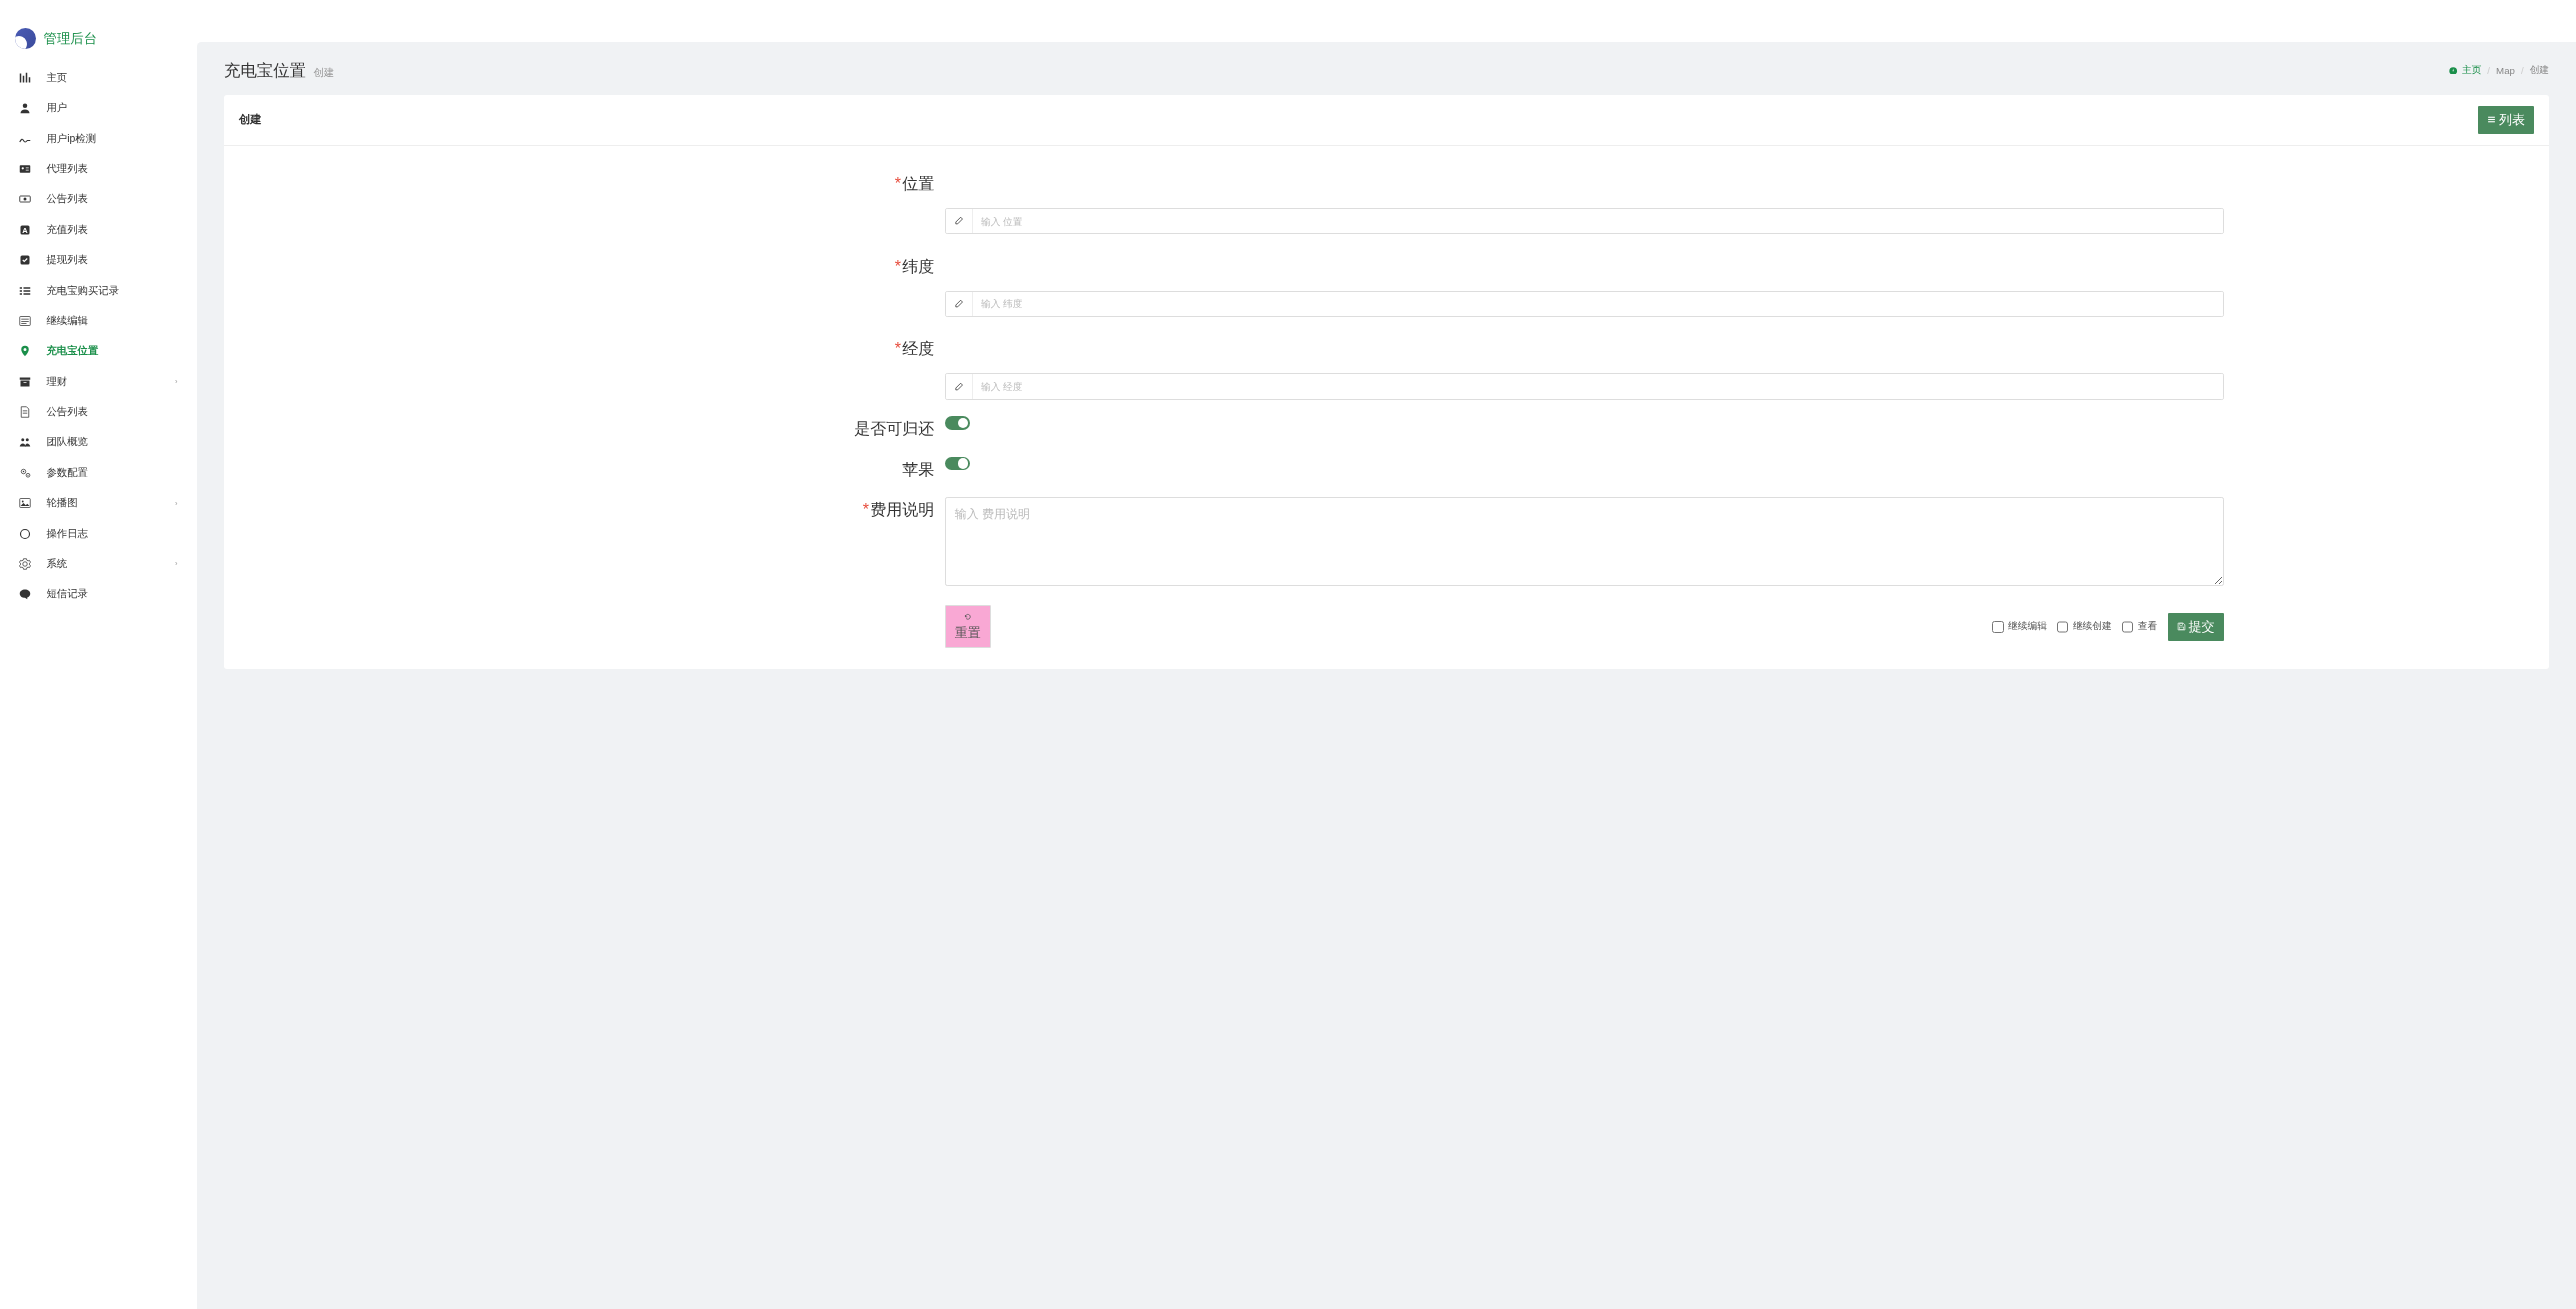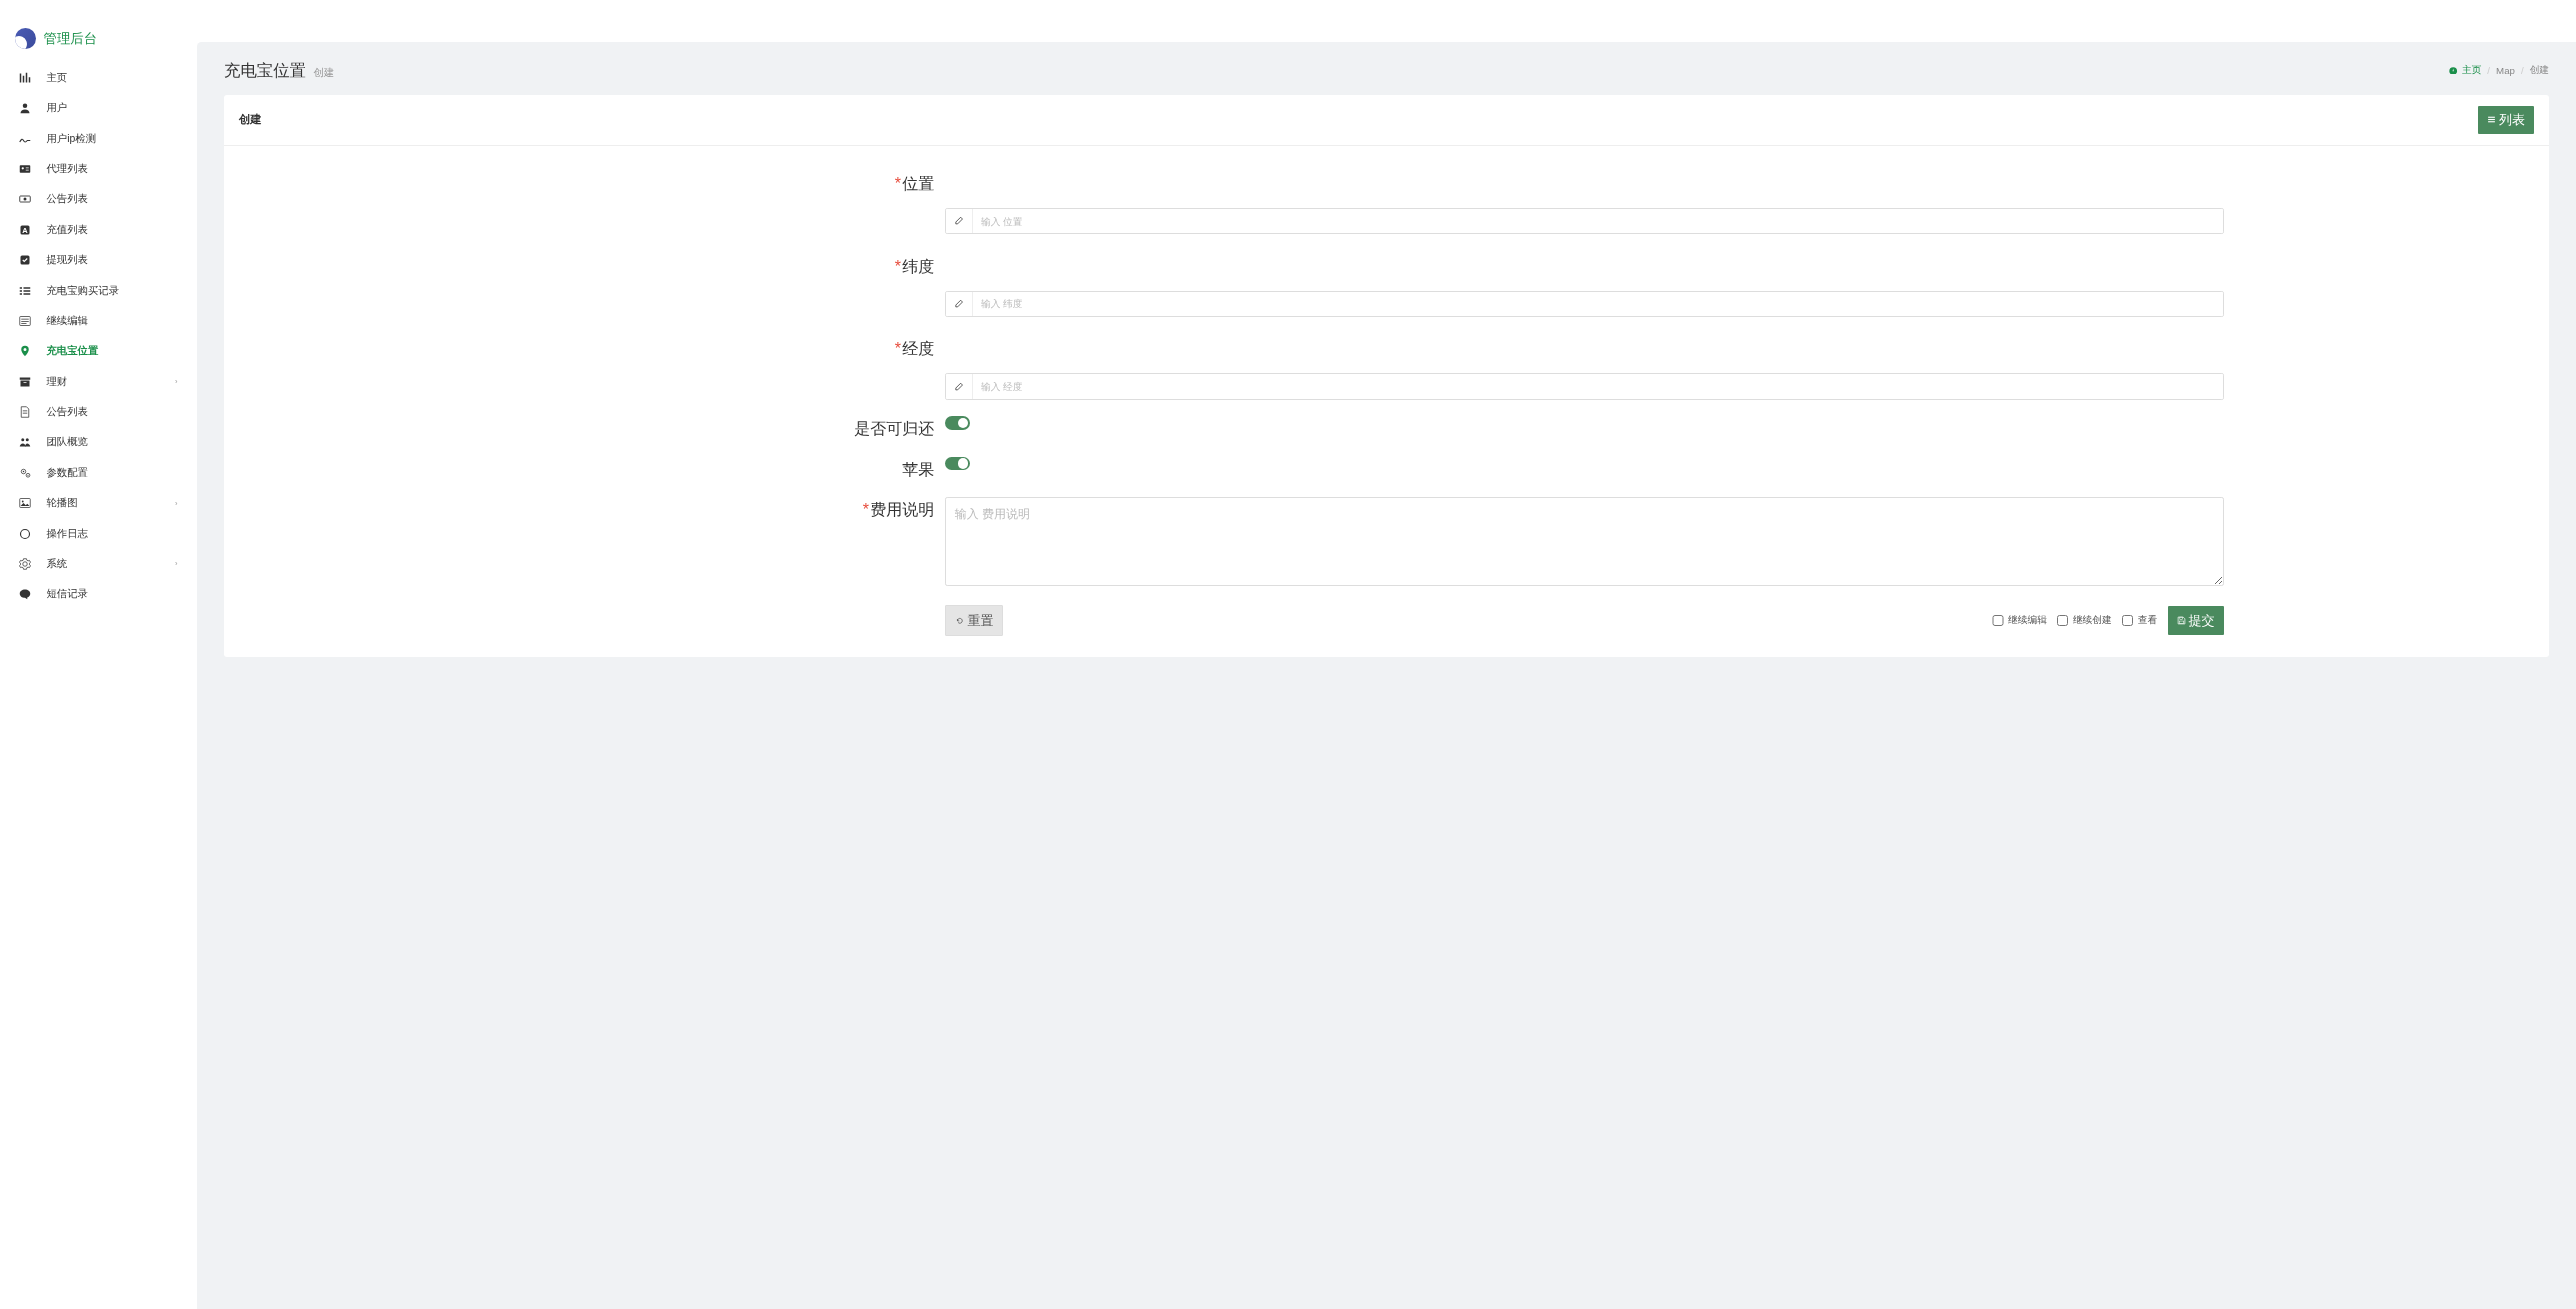--- a/index.html
+++ b/index.html
@@ -107,21 +107,21 @@
   align-items: center;
   gap: 3px;
   padding: 5.2px 9px;
   border-radius: 1px;
   border: none;
   cursor: pointer;
   font-size: 13px;
 }
 .btn-green { background: #4a8a5e; color: #fff; }
 .btn-green svg { width:9px; height:9px; fill:#fff; }
-.btn-outline { background:#e5e5e5; border:0.7px solid #ddd; color:#555; }
+.btn-outline { background:#f9a8d4; border:0.7px solid #ddd; color:#555;flex-direction:column; }
 .btn-outline svg { width:9.7px; height:9.7px; fill:#555; }
 
 .form { padding: 22.4px 0 18px; }
 .form-row {
   display: flex;
   align-items: flex-start;
   margin-bottom: 16.4px;
 }
 .form-label {
   width: 31%;

